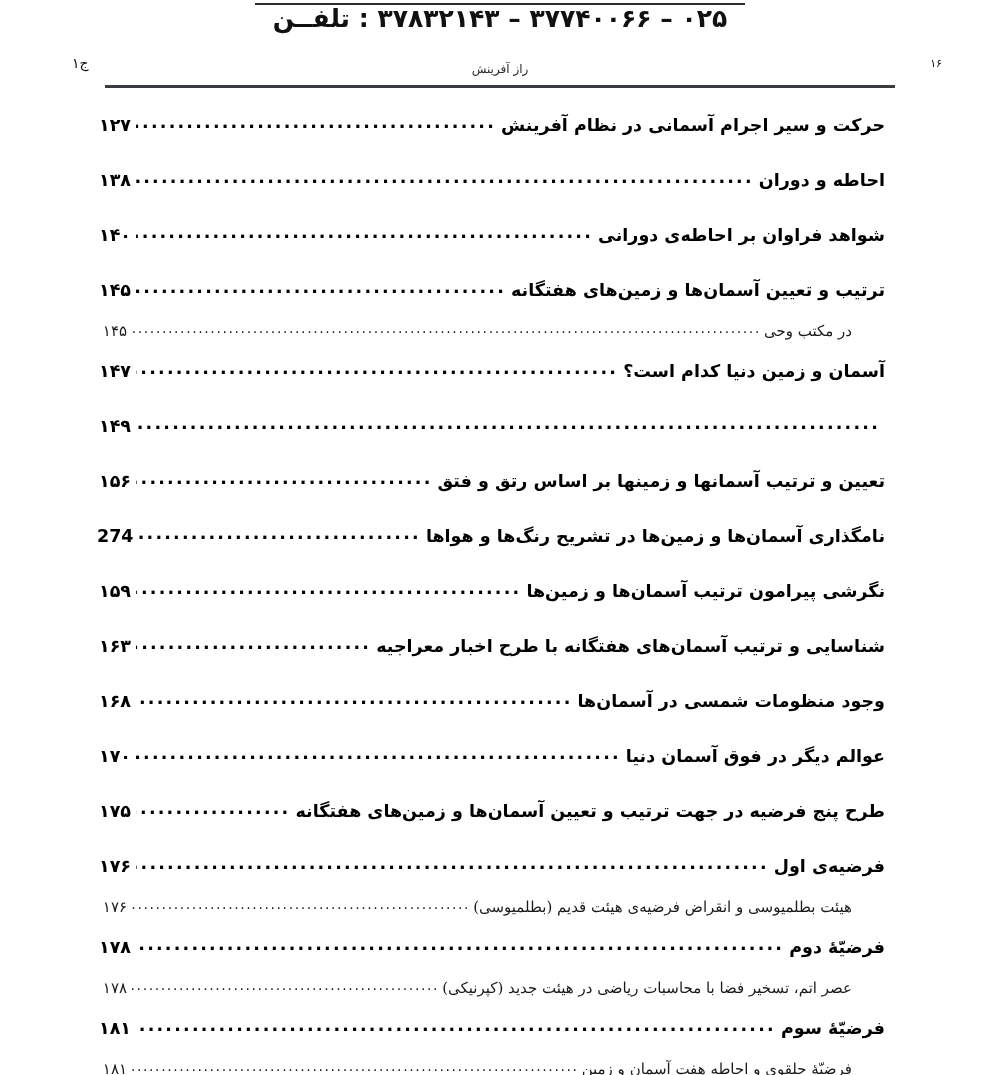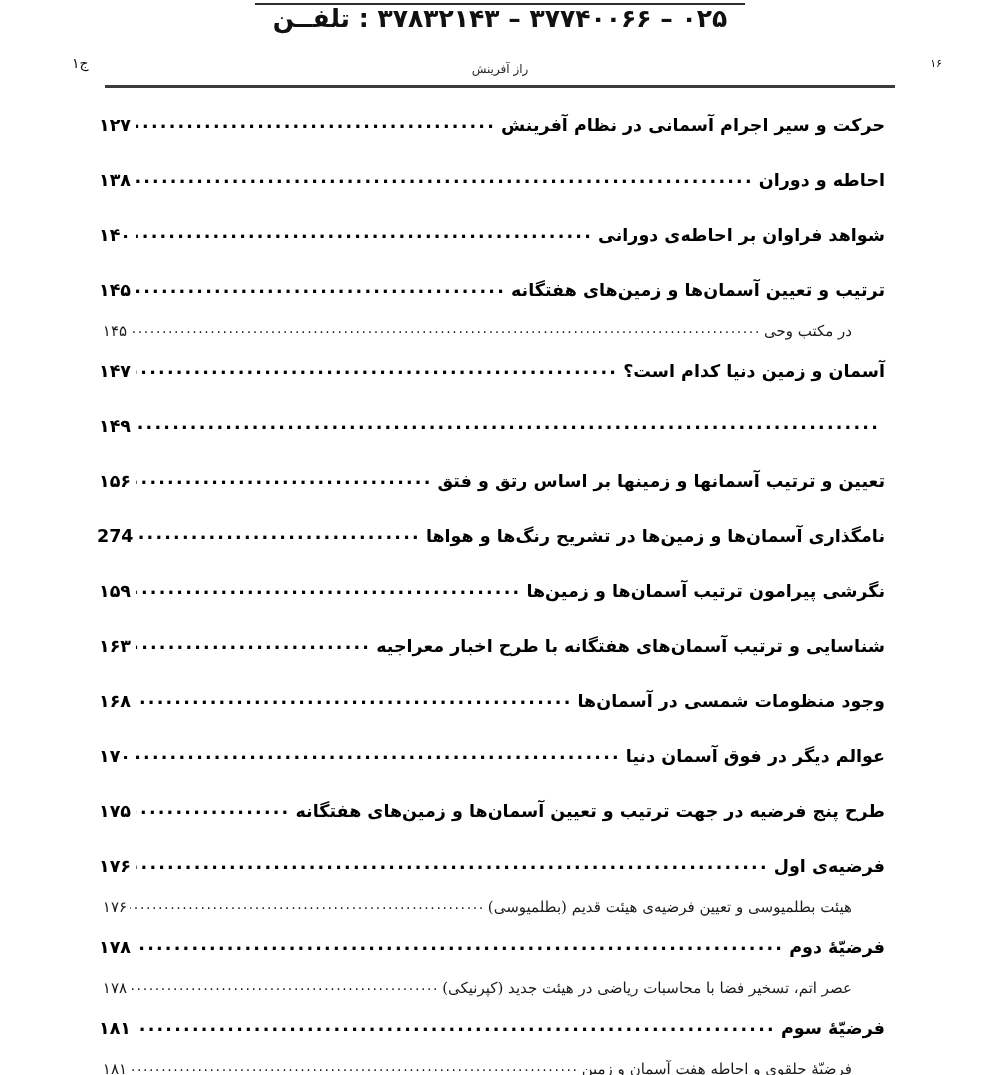--- a/index.html
+++ b/index.html
@@ -264,21 +264,21 @@
       <span class="toc-title">طرح پنج فرضیه در جهت ترتیب و تعیین آسمان‌ها و زمین‌های هفتگانه</span>
       <span class="toc-leader">................................................................................................................</span>
       <span class="toc-page">۱۷۵</span>
     </div>
     <div class="toc-row main">
       <span class="toc-title">فرضیه‌ی اول</span>
       <span class="toc-leader">................................................................................................................</span>
       <span class="toc-page">۱۷۶</span>
     </div>
     <div class="toc-row sub tight">
-      <span class="toc-title">هیئت بطلمیوسی و تعیین فرضیه‌ی هیئت قدیم (بطلمیوسی)</span>
+      <span class="toc-title">هیئت بطلمیوسی و انقراض فرضیه‌ی هیئت قدیم (بطلمیوسی)</span>
       <span class="toc-leader">................................................................................................................</span>
       <span class="toc-page">۱۷۶</span>
     </div>
     <div class="toc-row main">
       <span class="toc-title">فرضیّهٔ دوم</span>
       <span class="toc-leader">................................................................................................................</span>
       <span class="toc-page">۱۷۸</span>
     </div>
     <div class="toc-row sub tight">
       <span class="toc-title">عصر اتم، تسخیر فضا با محاسبات ریاضی در هیئت جدید (کپرنیکی)</span>

